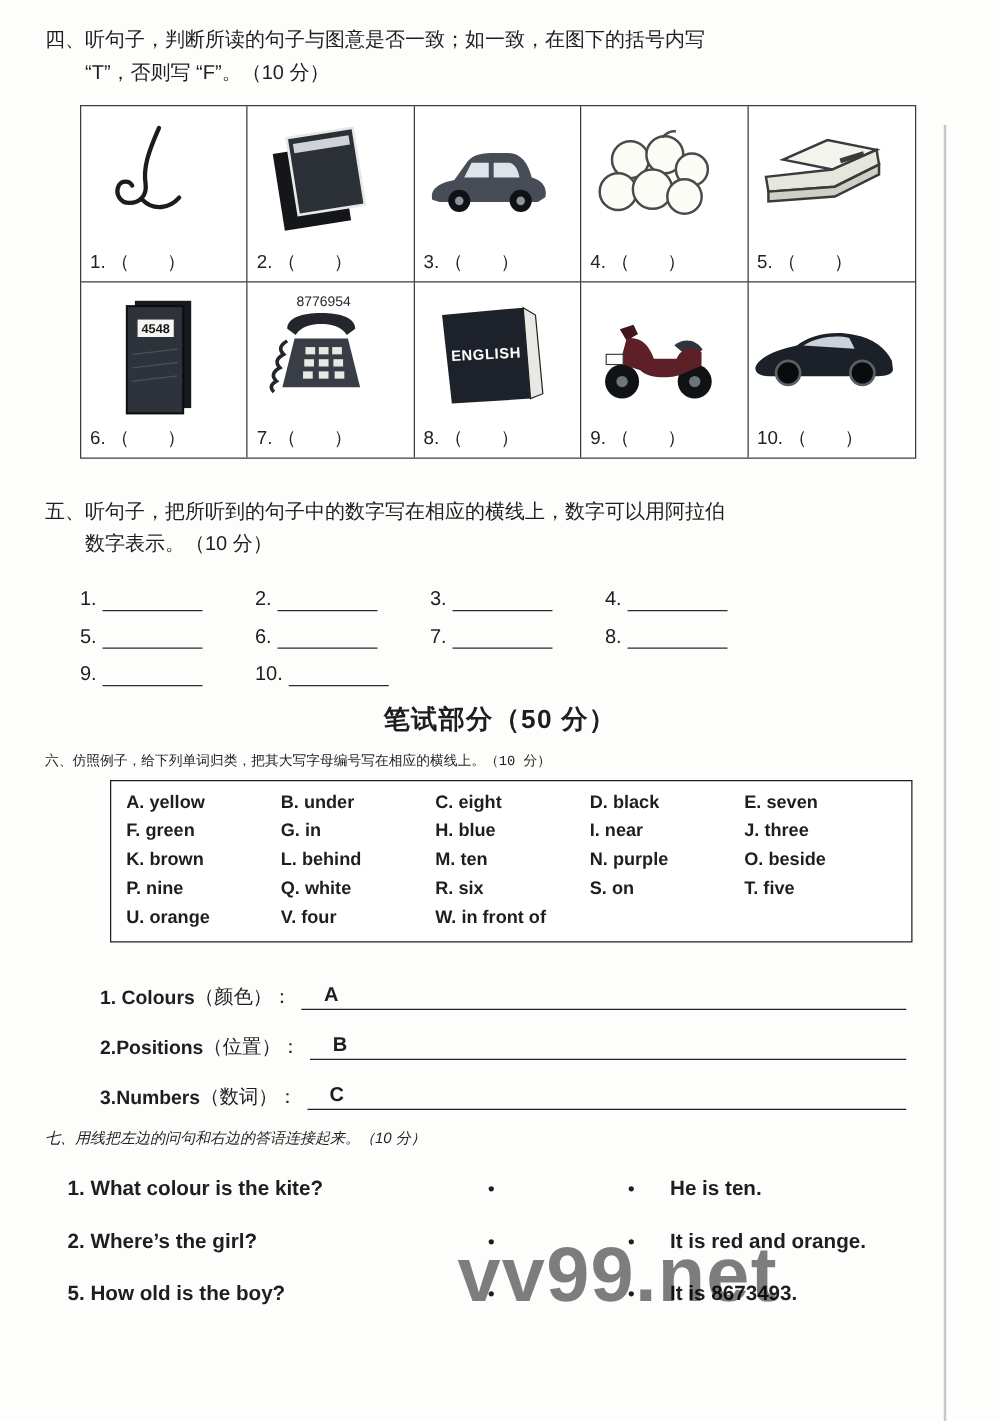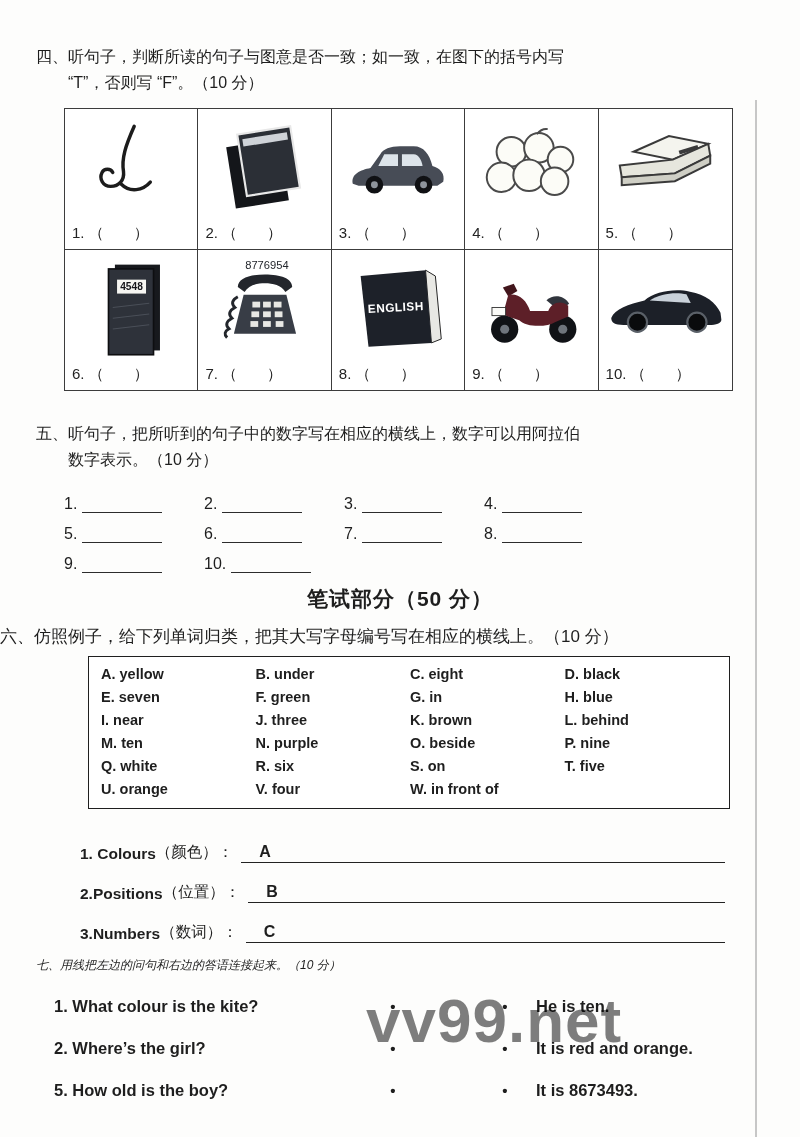--- a/index.html
+++ b/index.html
@@ -7,48 +7,48 @@
     width:800px;height:1137px;background:#fdfdfc;position:relative;overflow:hidden;
     font-family:"Liberation Sans","DejaVu Sans",sans-serif;color:#1e1e1e;
   }
   .scan-line{position:absolute;left:755px;top:100px;bottom:0;width:2px;background:#9b9b9b;opacity:.55;}
   .watermark{
     position:absolute;left:366px;top:985px;font-size:62px;font-weight:bold;
     color:#000000;opacity:.5;letter-spacing:1px;z-index:4;pointer-events:none;
   }
   .heading{font-size:16px;line-height:1.62;padding-left:36px;padding-right:70px;}
   .heading .cont{display:block;padding-left:32px;}
-  .sec4-heading{margin-top:44px;}
+  .sec4-heading{margin-top:20px;}
 
   
   .pic-table{margin:12px 0 0 64px;width:667px;border:1px solid #3c3c3c;display:grid;grid-template-columns:repeat(5,1fr);background:#fff;}
   .cell{border-right:1px solid #3c3c3c;border-bottom:1px solid #3c3c3c;height:140px;display:flex;flex-direction:column;}
   .cell:nth-child(5n){border-right:none;}
   .cell:nth-child(n+6){border-bottom:none;}
-  .pic{flex:1;display:flex;align-items:center;justify-content:center;overflow:hidden;}
+  .pic{flex:1;display:flex;align-items:center;overflow:hidden;}
   .pic svg{width:118px;height:102px;}
   .caption{height:25px;font-size:15px;padding-left:7px;white-space:pre;color:#242424;}
   .svg-num-label{font-size:9.5px;font-weight:bold;fill:#15151a;}
   .svg-phone-num{font-size:11.5px;fill:#23262c;}
   .svg-book-title{font-size:12px;font-weight:bold;fill:#ffffff;letter-spacing:.5px;}
 
   
   .sec5-heading{margin-top:30px;}
   .blank-rows{margin:10px 0 0 64px;}
   .blank-row{height:30px;display:flex;}
   .blank-item{width:140px;display:flex;align-items:flex-end;font-size:16px;}
   .uline{display:inline-block;width:80px;border-bottom:1.4px solid #2c2c2c;height:18px;margin-left:5px;}
 
   .written-title{text-align:center;font-size:21px;font-weight:bold;margin-top:12px;letter-spacing:1px;}
 
   
-  .sec6-heading{margin-top:12px;font-size:17px;}
+  .sec6-heading{margin-top:12px;padding-left:36px;font-size:11px;font-family:Liberation Mono, monospace;}
   .word-bank{
     margin:8px 0 0 88px;width:618px;border:1.6px solid #1f1f1f;background:#fff;
-    padding:7px 10px 9px 12px;display:grid;grid-template-columns:repeat(4,1fr);
+    padding:7px 10px 9px 12px;display:grid;grid-template-columns:repeat(5,1fr);
     row-gap:3px;font-weight:bold;font-size:14.5px;line-height:20px;
   }
   .word-item{white-space:nowrap;}
   .answers{margin:14px 0 0 80px;width:645px;}
   .ans-line{display:flex;align-items:flex-end;height:40px;font-size:15.5px;}
   .ans-en{font-weight:bold;white-space:nowrap;}
   .ans-cn{white-space:nowrap;}
   .ans-rule{flex:1;border-bottom:1.8px solid #222;margin-left:8px;padding-left:18px;font-weight:bold;font-size:16px;height:21px;line-height:21px;}
 
   

